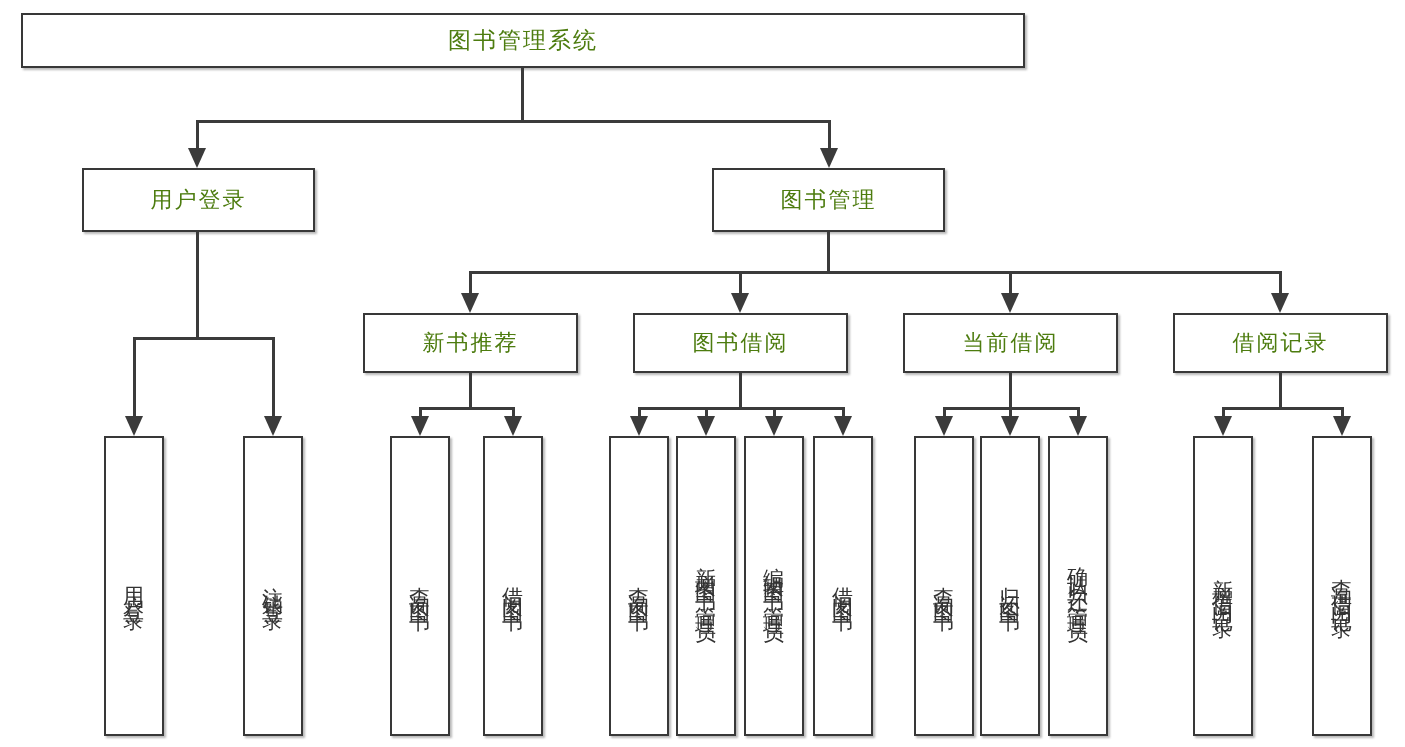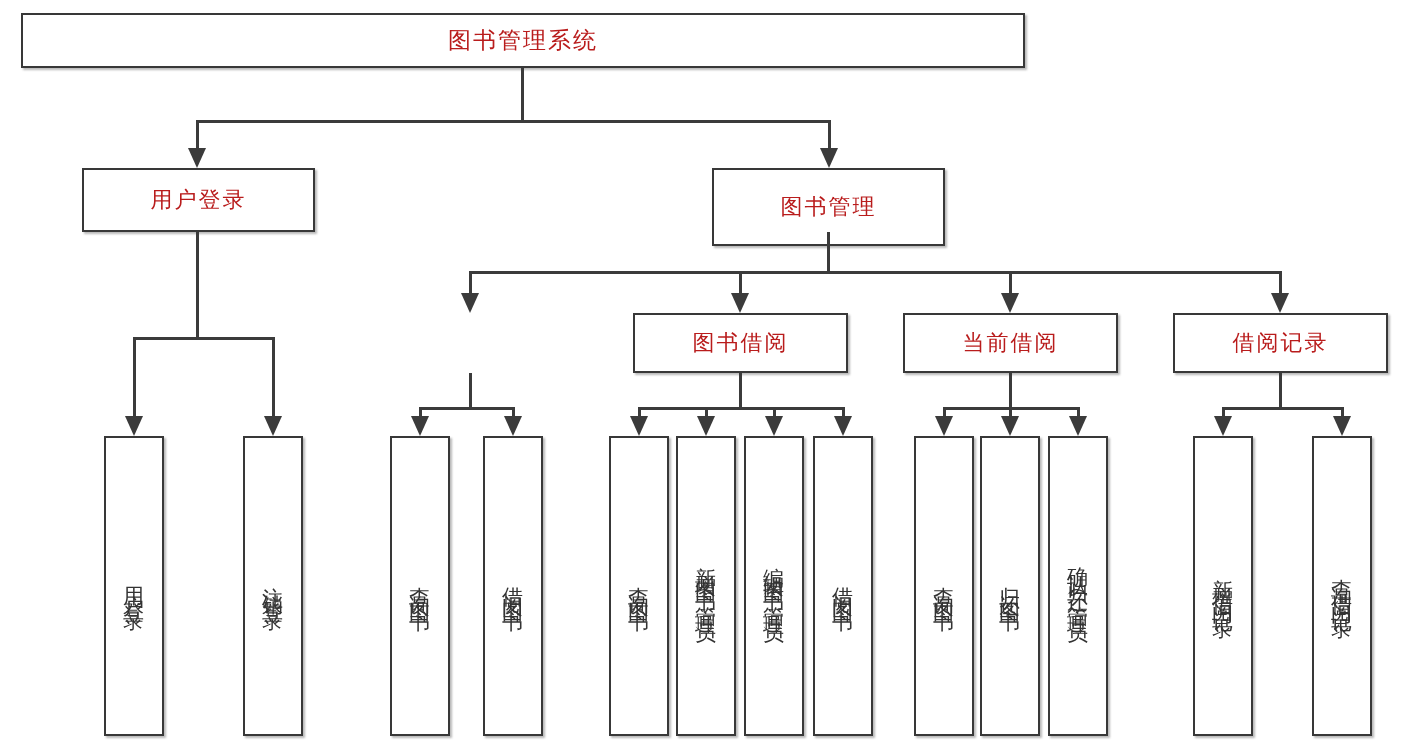--- a/index.html
+++ b/index.html
@@ -18,21 +18,21 @@
     border: 2.5px solid #383838;
     box-shadow: 2px 2px 2px rgba(100,100,100,0.45);
     display: flex;
     align-items: center;
     justify-content: center;
     color: #333333;
   }
   .hlabel {
     font-size: 22px;
     letter-spacing: 2px;
-    color: #b91c1c;
+    color: #4d7c0f;
     white-space: nowrap;
   }
   .root .hlabel { font-size: 23px; }
   .leaf {
     top: 436px;
     width: 60px;
     height: 300px;
   }
   .vtext {
     writing-mode: vertical-rl;
@@ -75,21 +75,21 @@
   <div class="vline" style="left:521px; top:68px; height:54px;"></div>
   <div class="hline" style="left:196px; top:120px; width:634px;"></div>
   <div class="vline" style="left:196px; top:120px; height:30px;"></div>
   <div class="ahead" style="left:188px; top:148px;"></div>
   <div class="vline" style="left:828px; top:120px; height:30px;"></div>
   <div class="ahead" style="left:820px; top:148px;"></div>
 
   <div class="box" style="left:82px; top:168px; width:233px; height:64px;">
     <span class="hlabel">用户登录</span>
   </div>
-  <div class="box" style="left:712px; top:168px; width:233px; height:78px;">
+  <div class="box" style="left:712px; top:168px; width:233px; height:64px;">
     <span class="hlabel">图书管理</span>
   </div>
 
   <div class="vline" style="left:196px; top:232px; height:107px;"></div>
   <div class="hline" style="left:133px; top:337px; width:141px;"></div>
   <div class="vline" style="left:133px; top:337px; height:81px;"></div>
   <div class="ahead" style="left:125px; top:416px;"></div>
   <div class="vline" style="left:272px; top:337px; height:81px;"></div>
   <div class="ahead" style="left:264px; top:416px;"></div>
 
@@ -97,20 +97,23 @@
   <div class="hline" style="left:469px; top:271px; width:812px;"></div>
   <div class="vline" style="left:469px; top:271px; height:24px;"></div>
   <div class="ahead" style="left:461px; top:293px;"></div>
   <div class="vline" style="left:739px; top:271px; height:24px;"></div>
   <div class="ahead" style="left:731px; top:293px;"></div>
   <div class="vline" style="left:1009px; top:271px; height:24px;"></div>
   <div class="ahead" style="left:1001px; top:293px;"></div>
   <div class="vline" style="left:1279px; top:271px; height:24px;"></div>
   <div class="ahead" style="left:1271px; top:293px;"></div>
 
+  <div class="box" style="left:363px; top:313px; width:215px; height:60px;">
+    <span class="hlabel">新书推荐</span>
+  </div>
   <div class="box" style="left:903px; top:313px; width:215px; height:60px;">
     <span class="hlabel">当前借阅</span>
   </div>
   <div class="box" style="left:633px; top:313px; width:215px; height:60px;">
     <span class="hlabel">图书借阅</span>
   </div>
   <div class="box" style="left:1173px; top:313px; width:215px; height:60px;">
     <span class="hlabel">借阅记录</span>
   </div>
 

